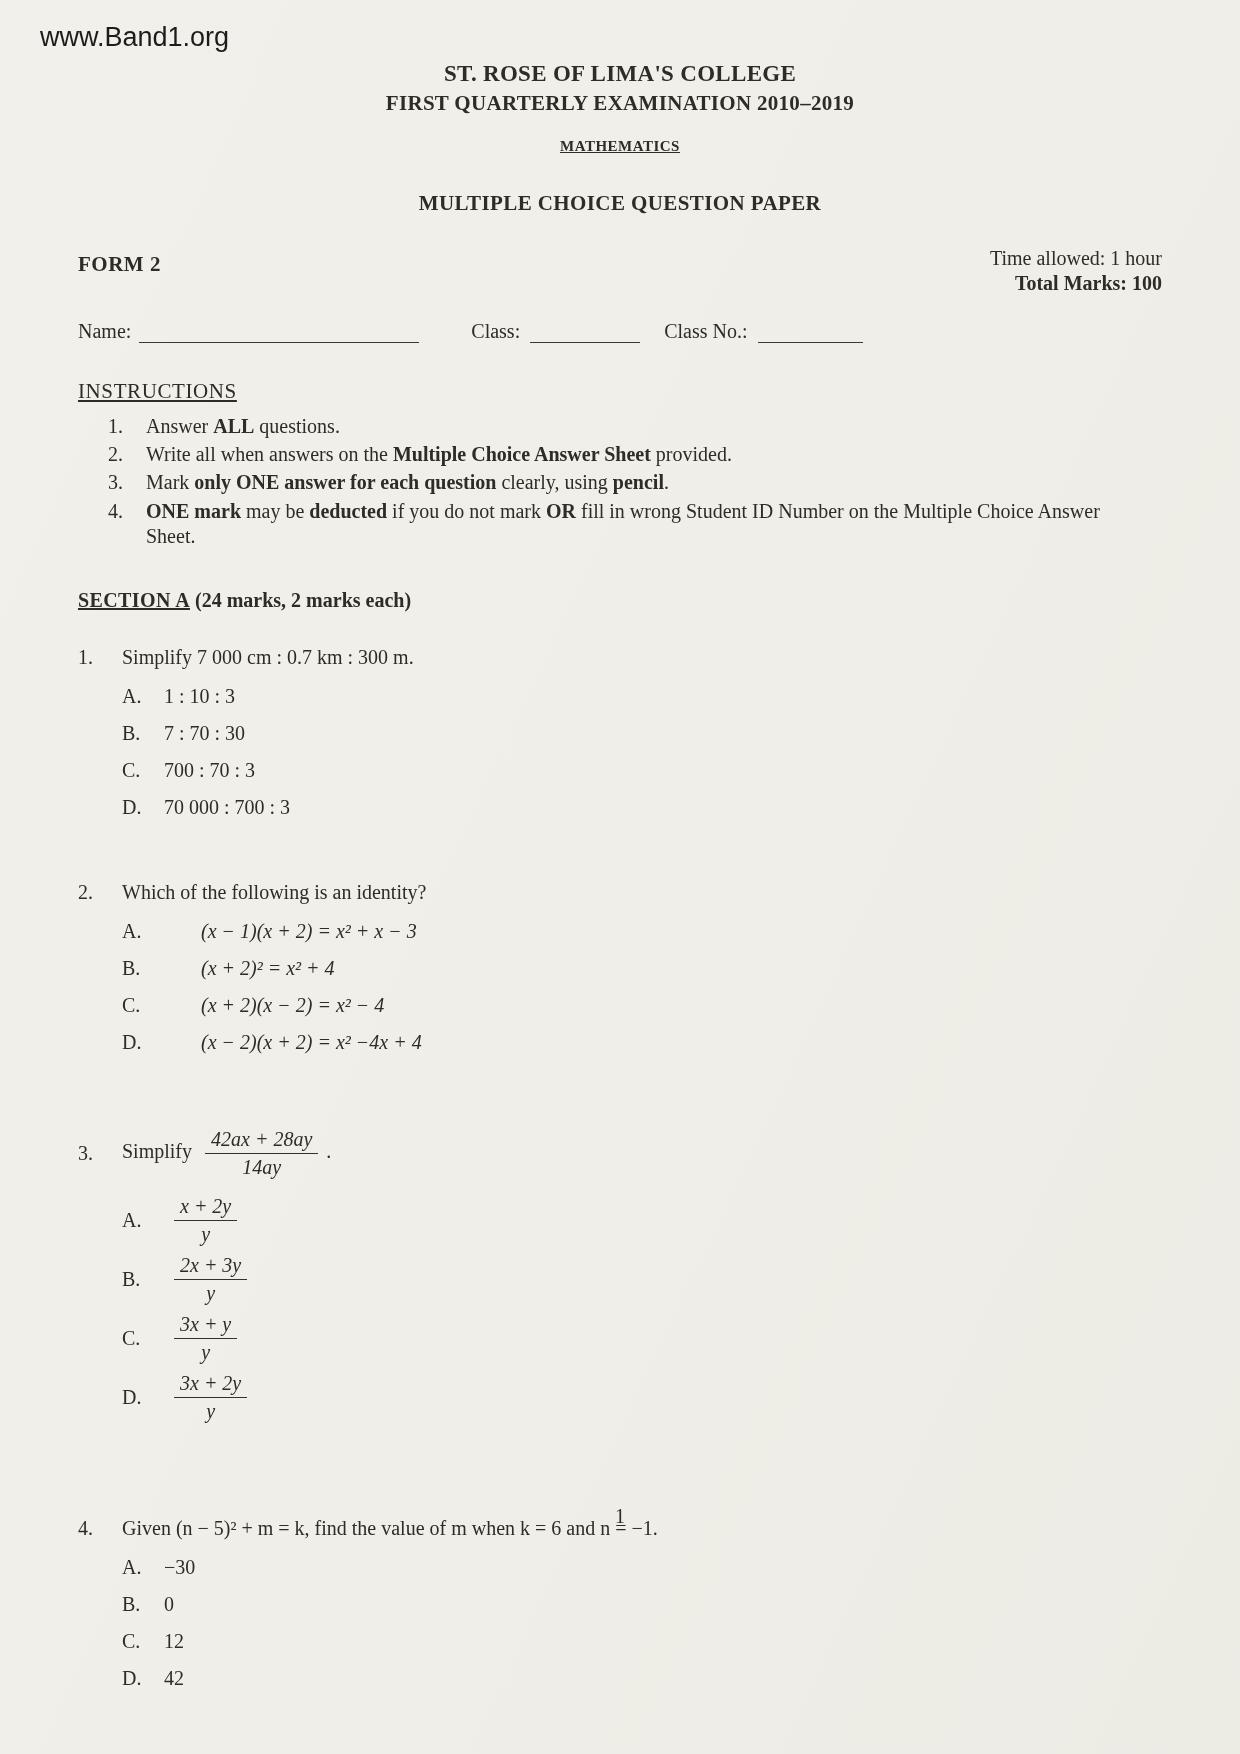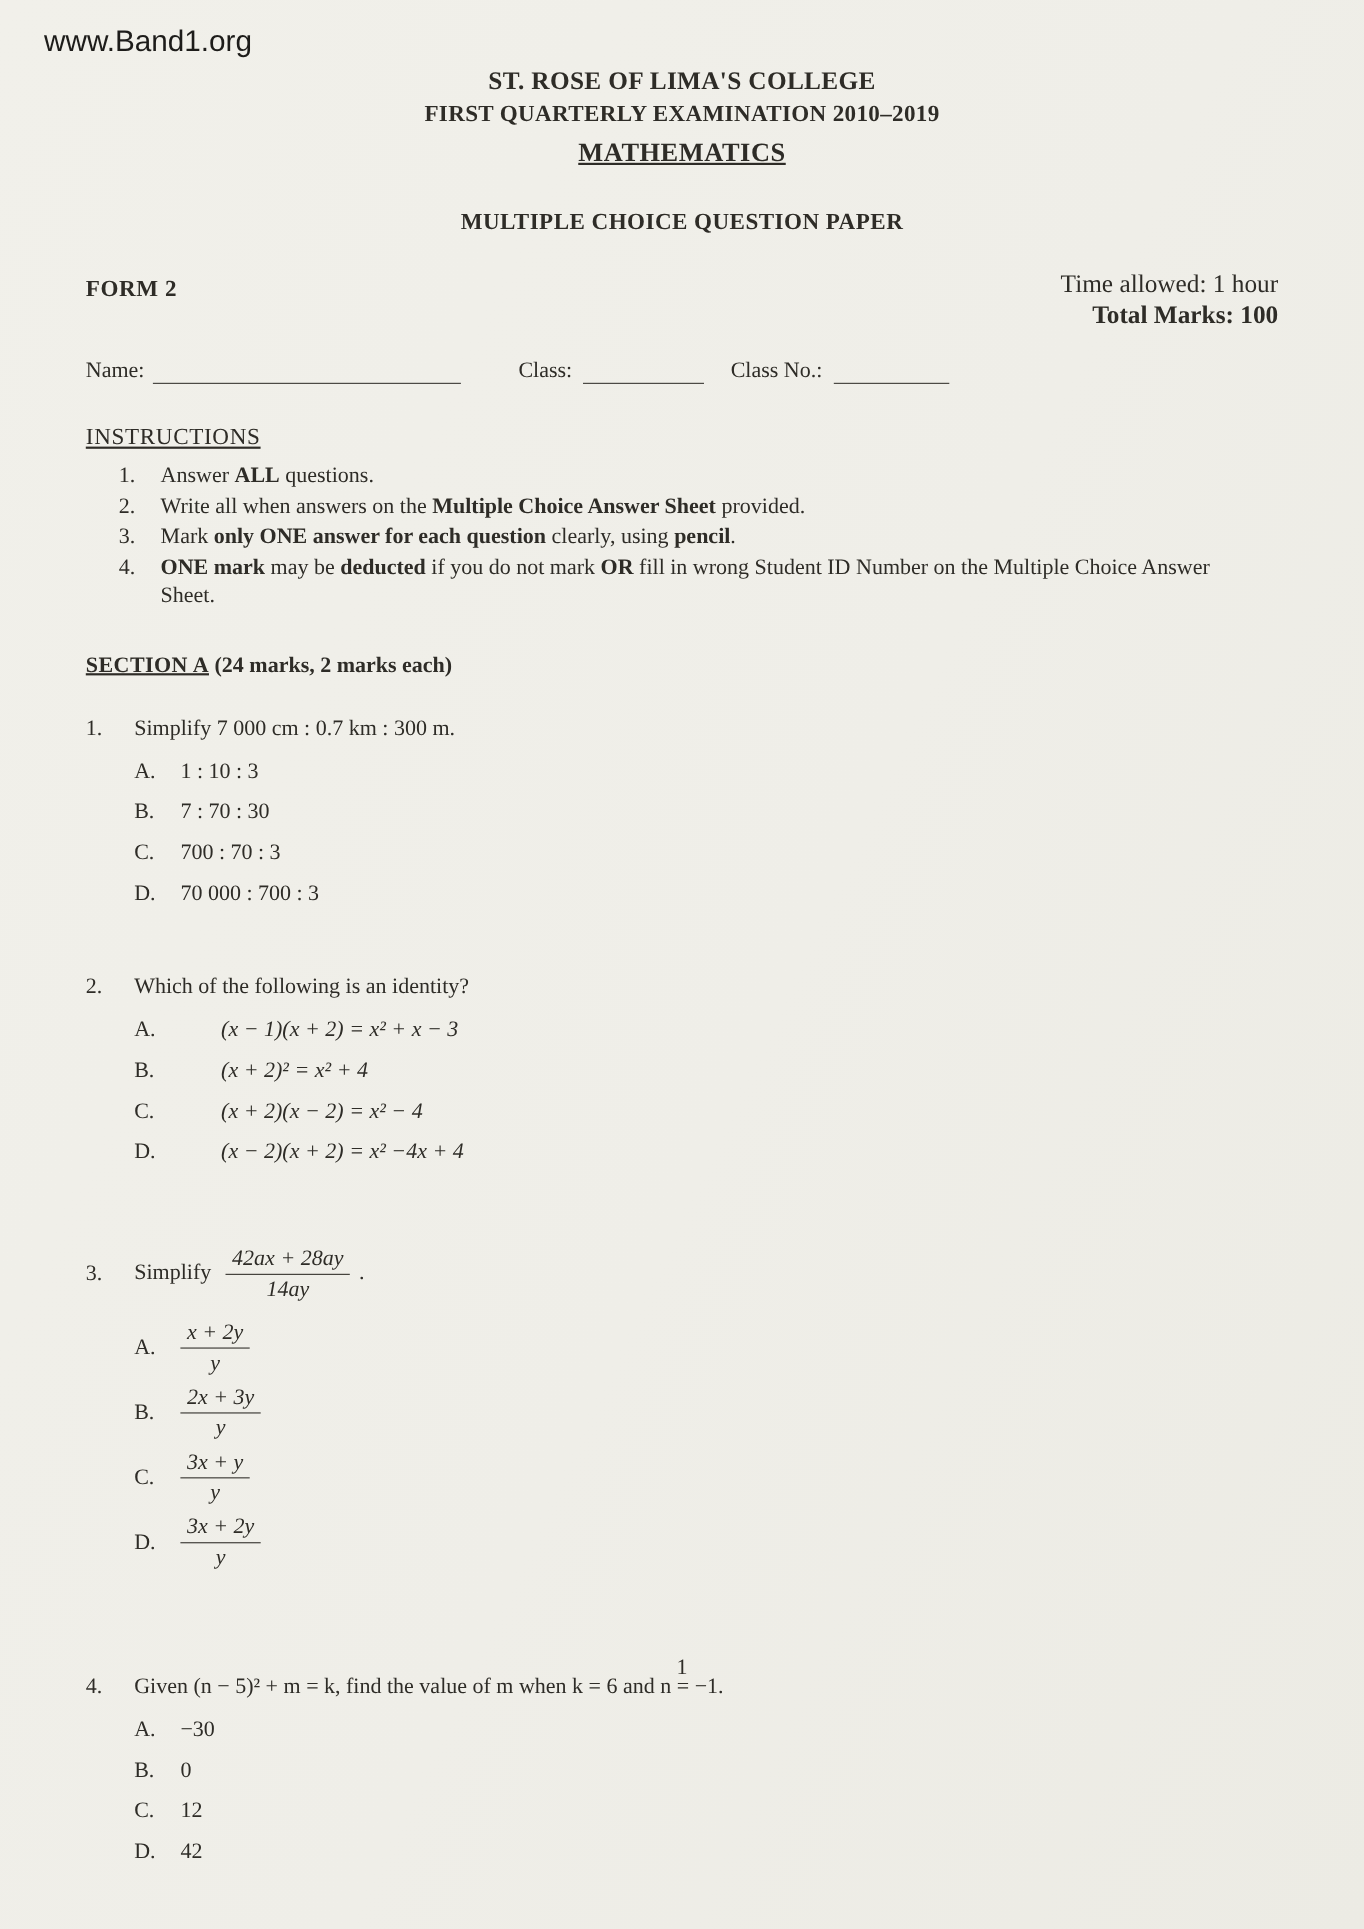--- a/index.html
+++ b/index.html
@@ -17,27 +17,27 @@
 
   .watermark {
     font-family:"Liberation Sans", sans-serif;
     font-size:27px; color:#1d1c1a;
     margin-left:-38px;
   }
 
   .header { text-align:center; }
   .school   { font-size:23px; font-weight:bold; margin-top:8px; letter-spacing:.3px; }
   .examline { font-size:21px; font-weight:bold; margin-top:4px; letter-spacing:.3px; }
-  .subject  { font-size:24px; font-weight:bold; margin-top:4px; display:inline-block; text-decoration:underline; letter-spacing:.5px; }
+  .subject  { font-size:15px; font-weight:bold; margin-top:16px; display:inline-block; text-decoration:underline; letter-spacing:.5px; }
   .header .subject-wrap { margin-top:6px; }
   .papertitle { font-size:21px; font-weight:bold; margin-top:36px; letter-spacing:.4px; }
 
   .form-row { display:flex; justify-content:space-between; align-items:flex-start; margin-top:30px; }
   .form-label { font-size:21px; font-weight:bold; letter-spacing:.5px; padding-top:6px; }
-  .marks-block { text-align:right; font-size:23px; line-height:1.25; }
+  .marks-block { text-align:right; font-size:20px; line-height:1.25; }
   .marks-block .tm { font-weight:bold; }
 
   .name-row { display:flex; align-items:flex-end; margin-top:24px; font-size:20px; }
   .blank { border-bottom:1.4px solid #3a3833; display:inline-block; height:22px; }
   .blank.name  { width:280px; margin-left:8px; }
   .blank.cls   { width:110px; margin-left:10px; }
   .blank.clsno { width:105px; margin-left:10px; }
   .name-row .lbl { white-space:nowrap; }
   .name-row .gap1 { width:52px; }
   .name-row .gap2 { width:24px; }
@@ -59,21 +59,21 @@
   .options { margin-top:16px; }
   .option { display:flex; font-size:20px; margin-top:14px; }
   .olabel { flex:0 0 42px; margin-left:44px; }
   .otext  { flex:1; }
   .math { font-style:italic;margin-left:37px; }
 
   .frac { display:inline-block; text-align:center; vertical-align:middle; margin:0 8px; font-style:italic; }
   .frac .fnum { display:block; border-bottom:1.5px solid #33312c; padding:0 6px 2px 6px; }
   .frac .fden { display:block; padding-top:2px; }
   .frac-option { align-items:center; margin-top:10px; }
-  .frac-option .frac { margin-left:0; }
+  .frac-option .frac { margin-left:10px; }
   .stem-frac-row { align-items:center; }
 
   .q1 { margin-top:34px; }
   .q2 { margin-top:62px; }
   .q3 { margin-top:74px; }
   .q3 .option { margin-top:8px; }
   .q4 { margin-top:94px; }
 
   .page-number { position:absolute; bottom:226px; left:0; width:100%; text-align:center; font-size:20px; }
 </style>

